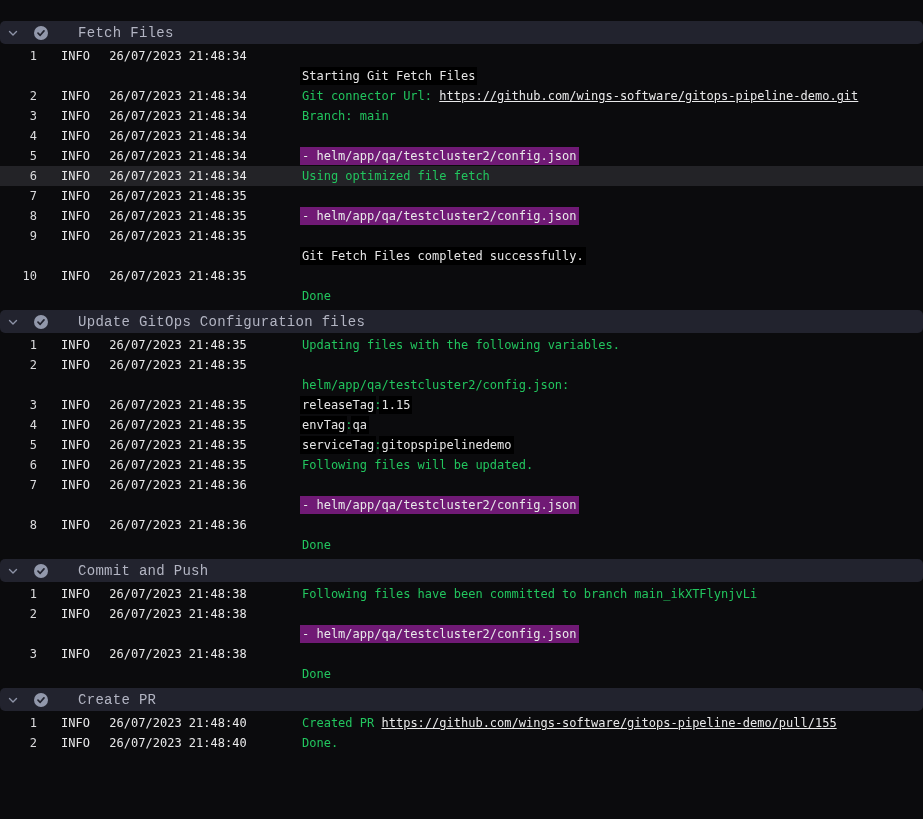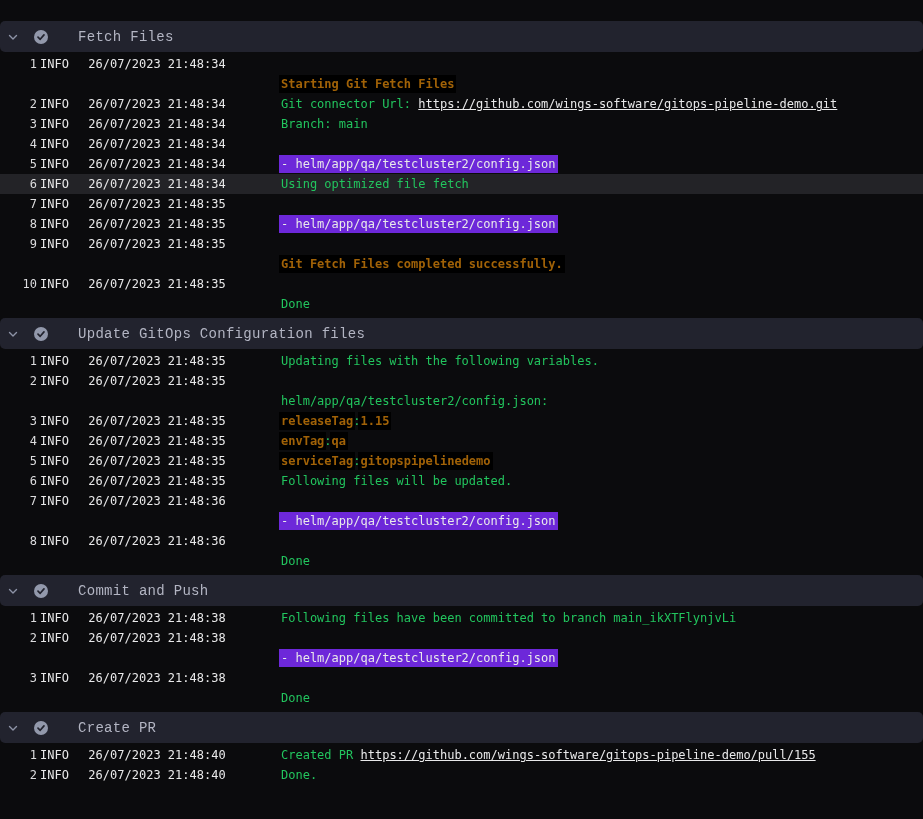--- a/index.html
+++ b/index.html
@@ -9,21 +9,21 @@
   }
   body {
     width: 923px;
     height: 819px;
     overflow: hidden;
   }
   .console {
     padding-top: 17px;
   }
   .section-header {
-    height: 31px;
+    height: 23px;
     margin-top: 4px;
     background: #22232e;
     border-radius: 5px;
     display: flex;
     align-items: center;
     cursor: pointer;
   }
   .chevron-icon {
     margin-left: 7px;
     display: flex;
@@ -57,45 +57,45 @@
     background: #232327;
   }
   .col-num {
     flex: none;
     width: 37px;
     text-align: right;
     color: #dcdcde;
   }
   .col-level {
     flex: none;
-    margin-left: 3px;
+    margin-left: 24px;
     width: 30px;
   }
   .col-time {
     flex: none;
     margin-left: 18px;
     width: 138px;
     text-align: center;
   }
   .col-msg {
     flex: none;
     margin-left: 55px;
   }
   .sp-plain { color: #22c55e; }
   .sp-hl {
-    background: #6d28d9;
+    background: #701a75;
     padding: 2px;
     margin: 0 -2px;
   }
   .sp-bold {
     background: #000000;
     padding: 2px;
     margin: 0 -2px;
-    font-weight: bold;
-    color: #a16207;
+    font-weight: normal;
+    color: #e5e5e5;
   }
   a.sp-link, a.sp-link:visited {
     color: #e9e9ea;
     text-decoration: underline;
   }
 </style>
 </head>
 <body>
 
 <div class="console">

